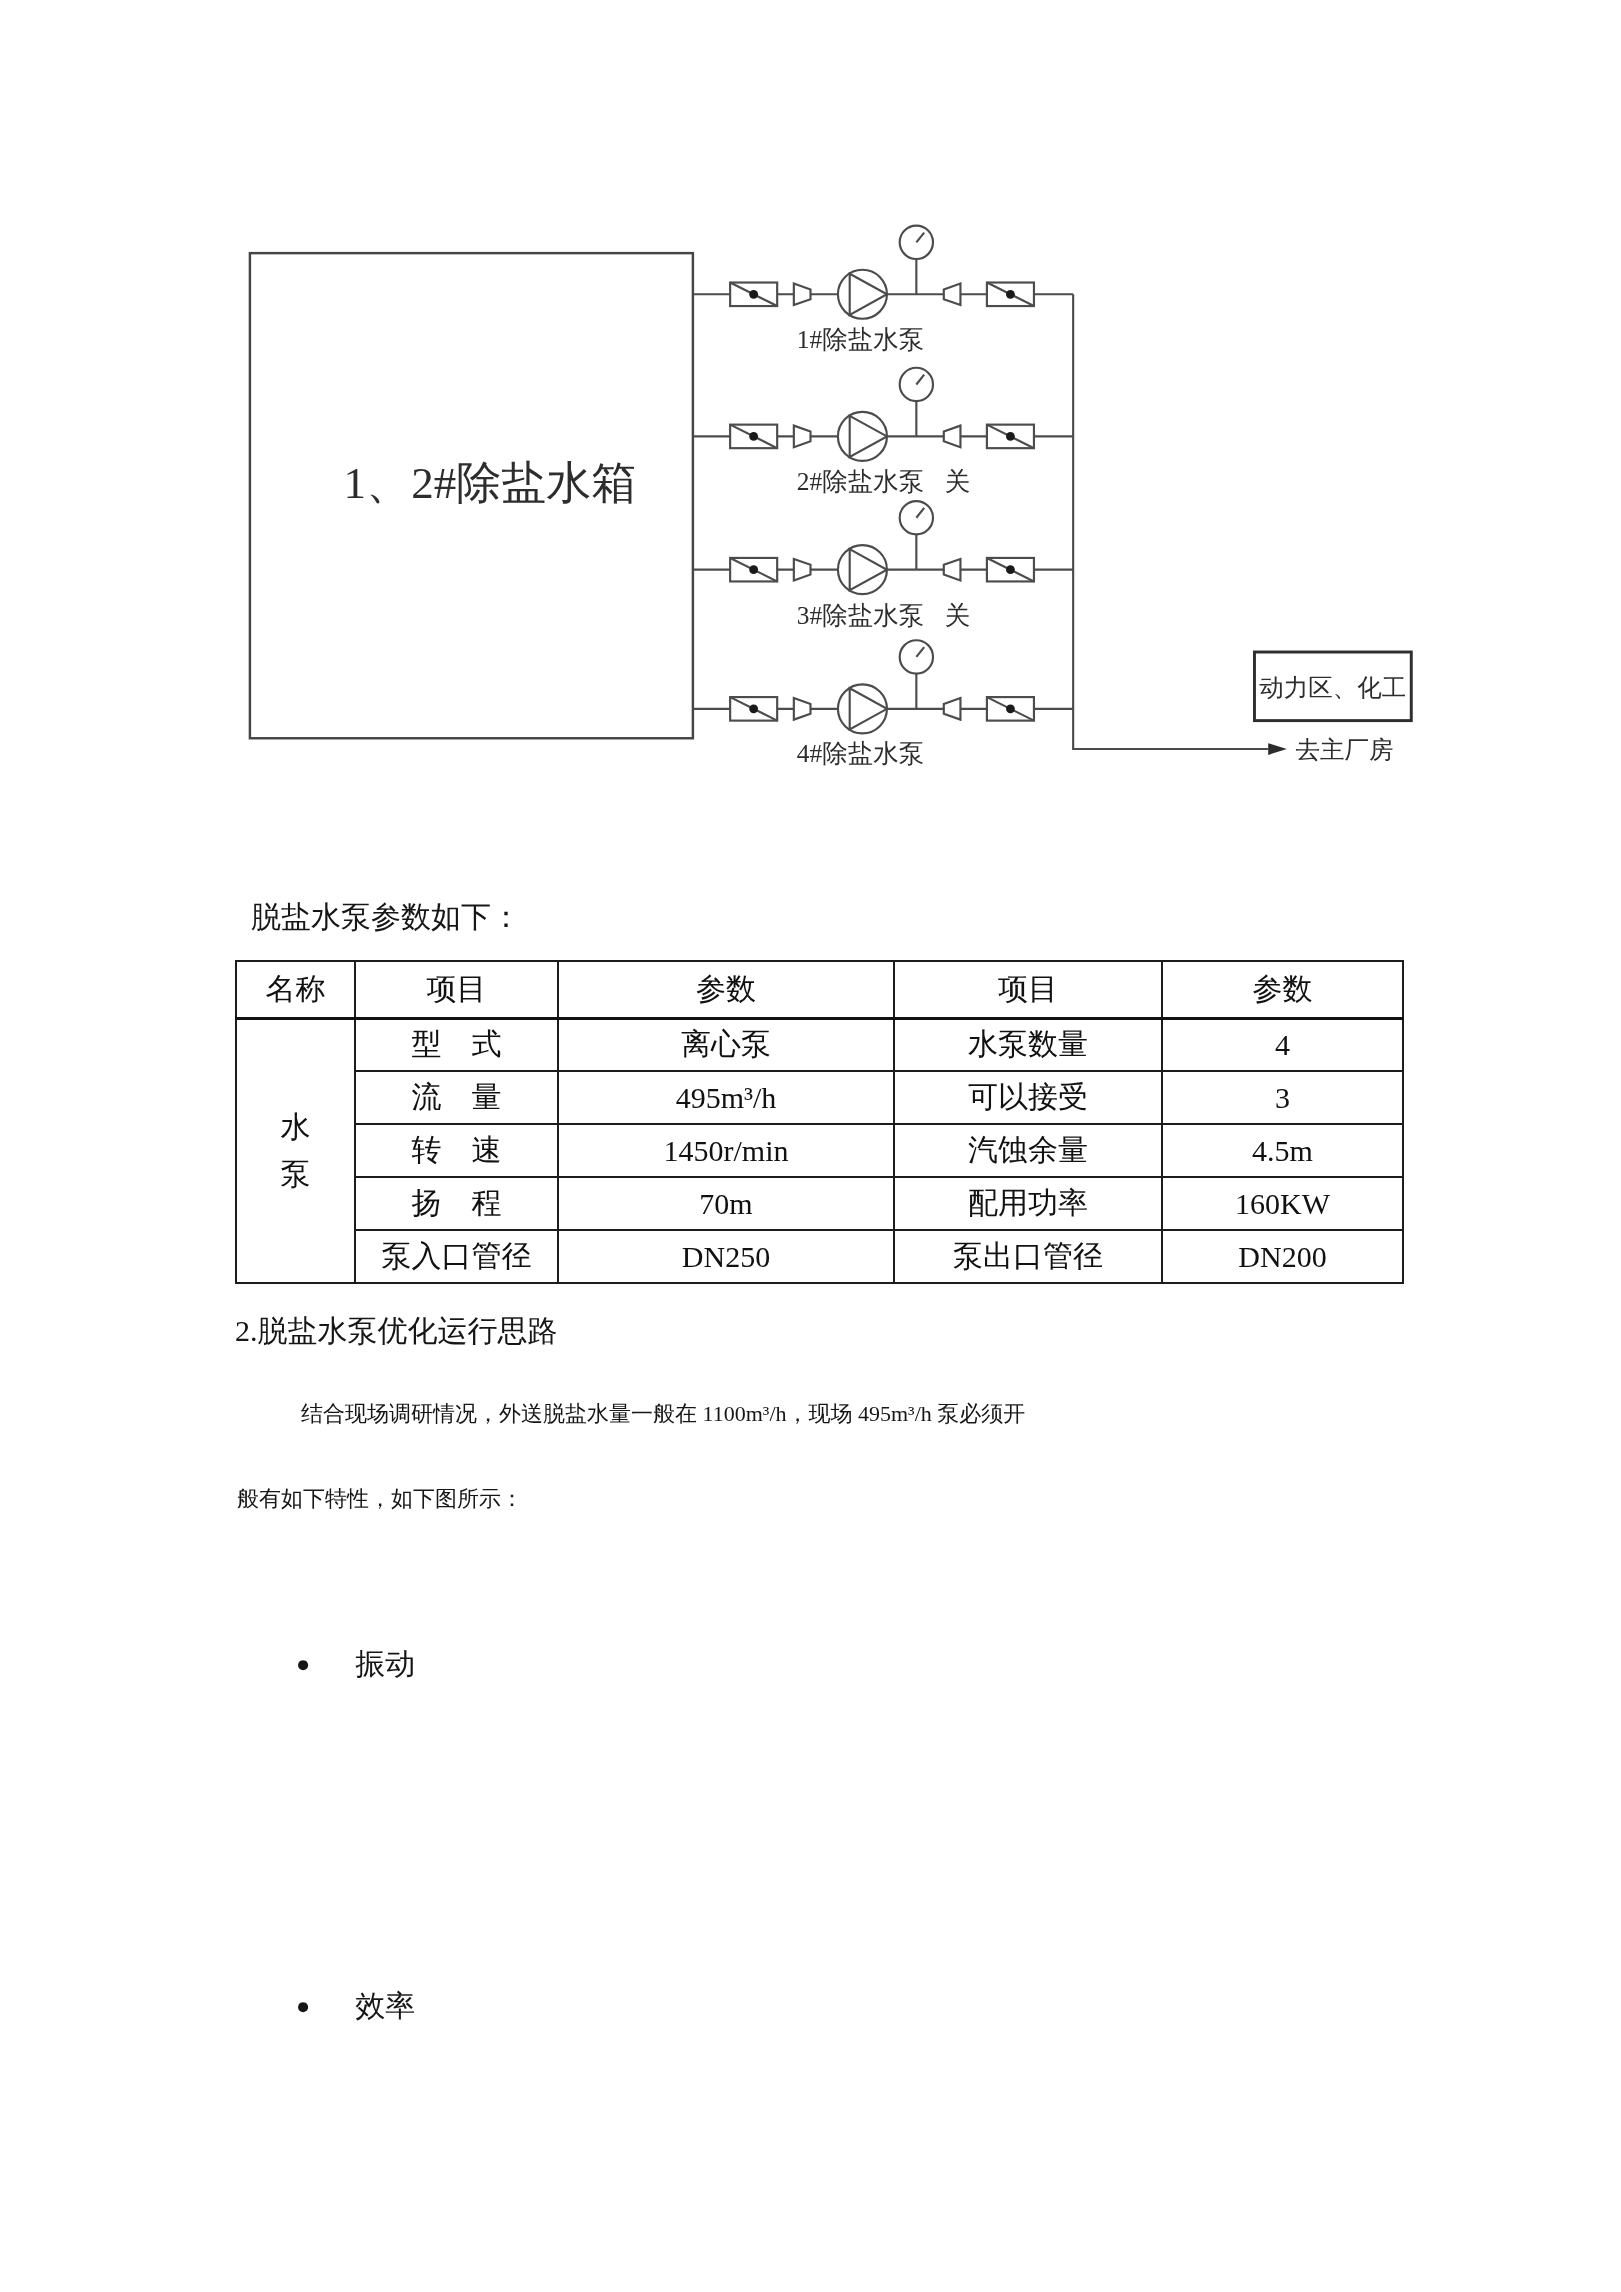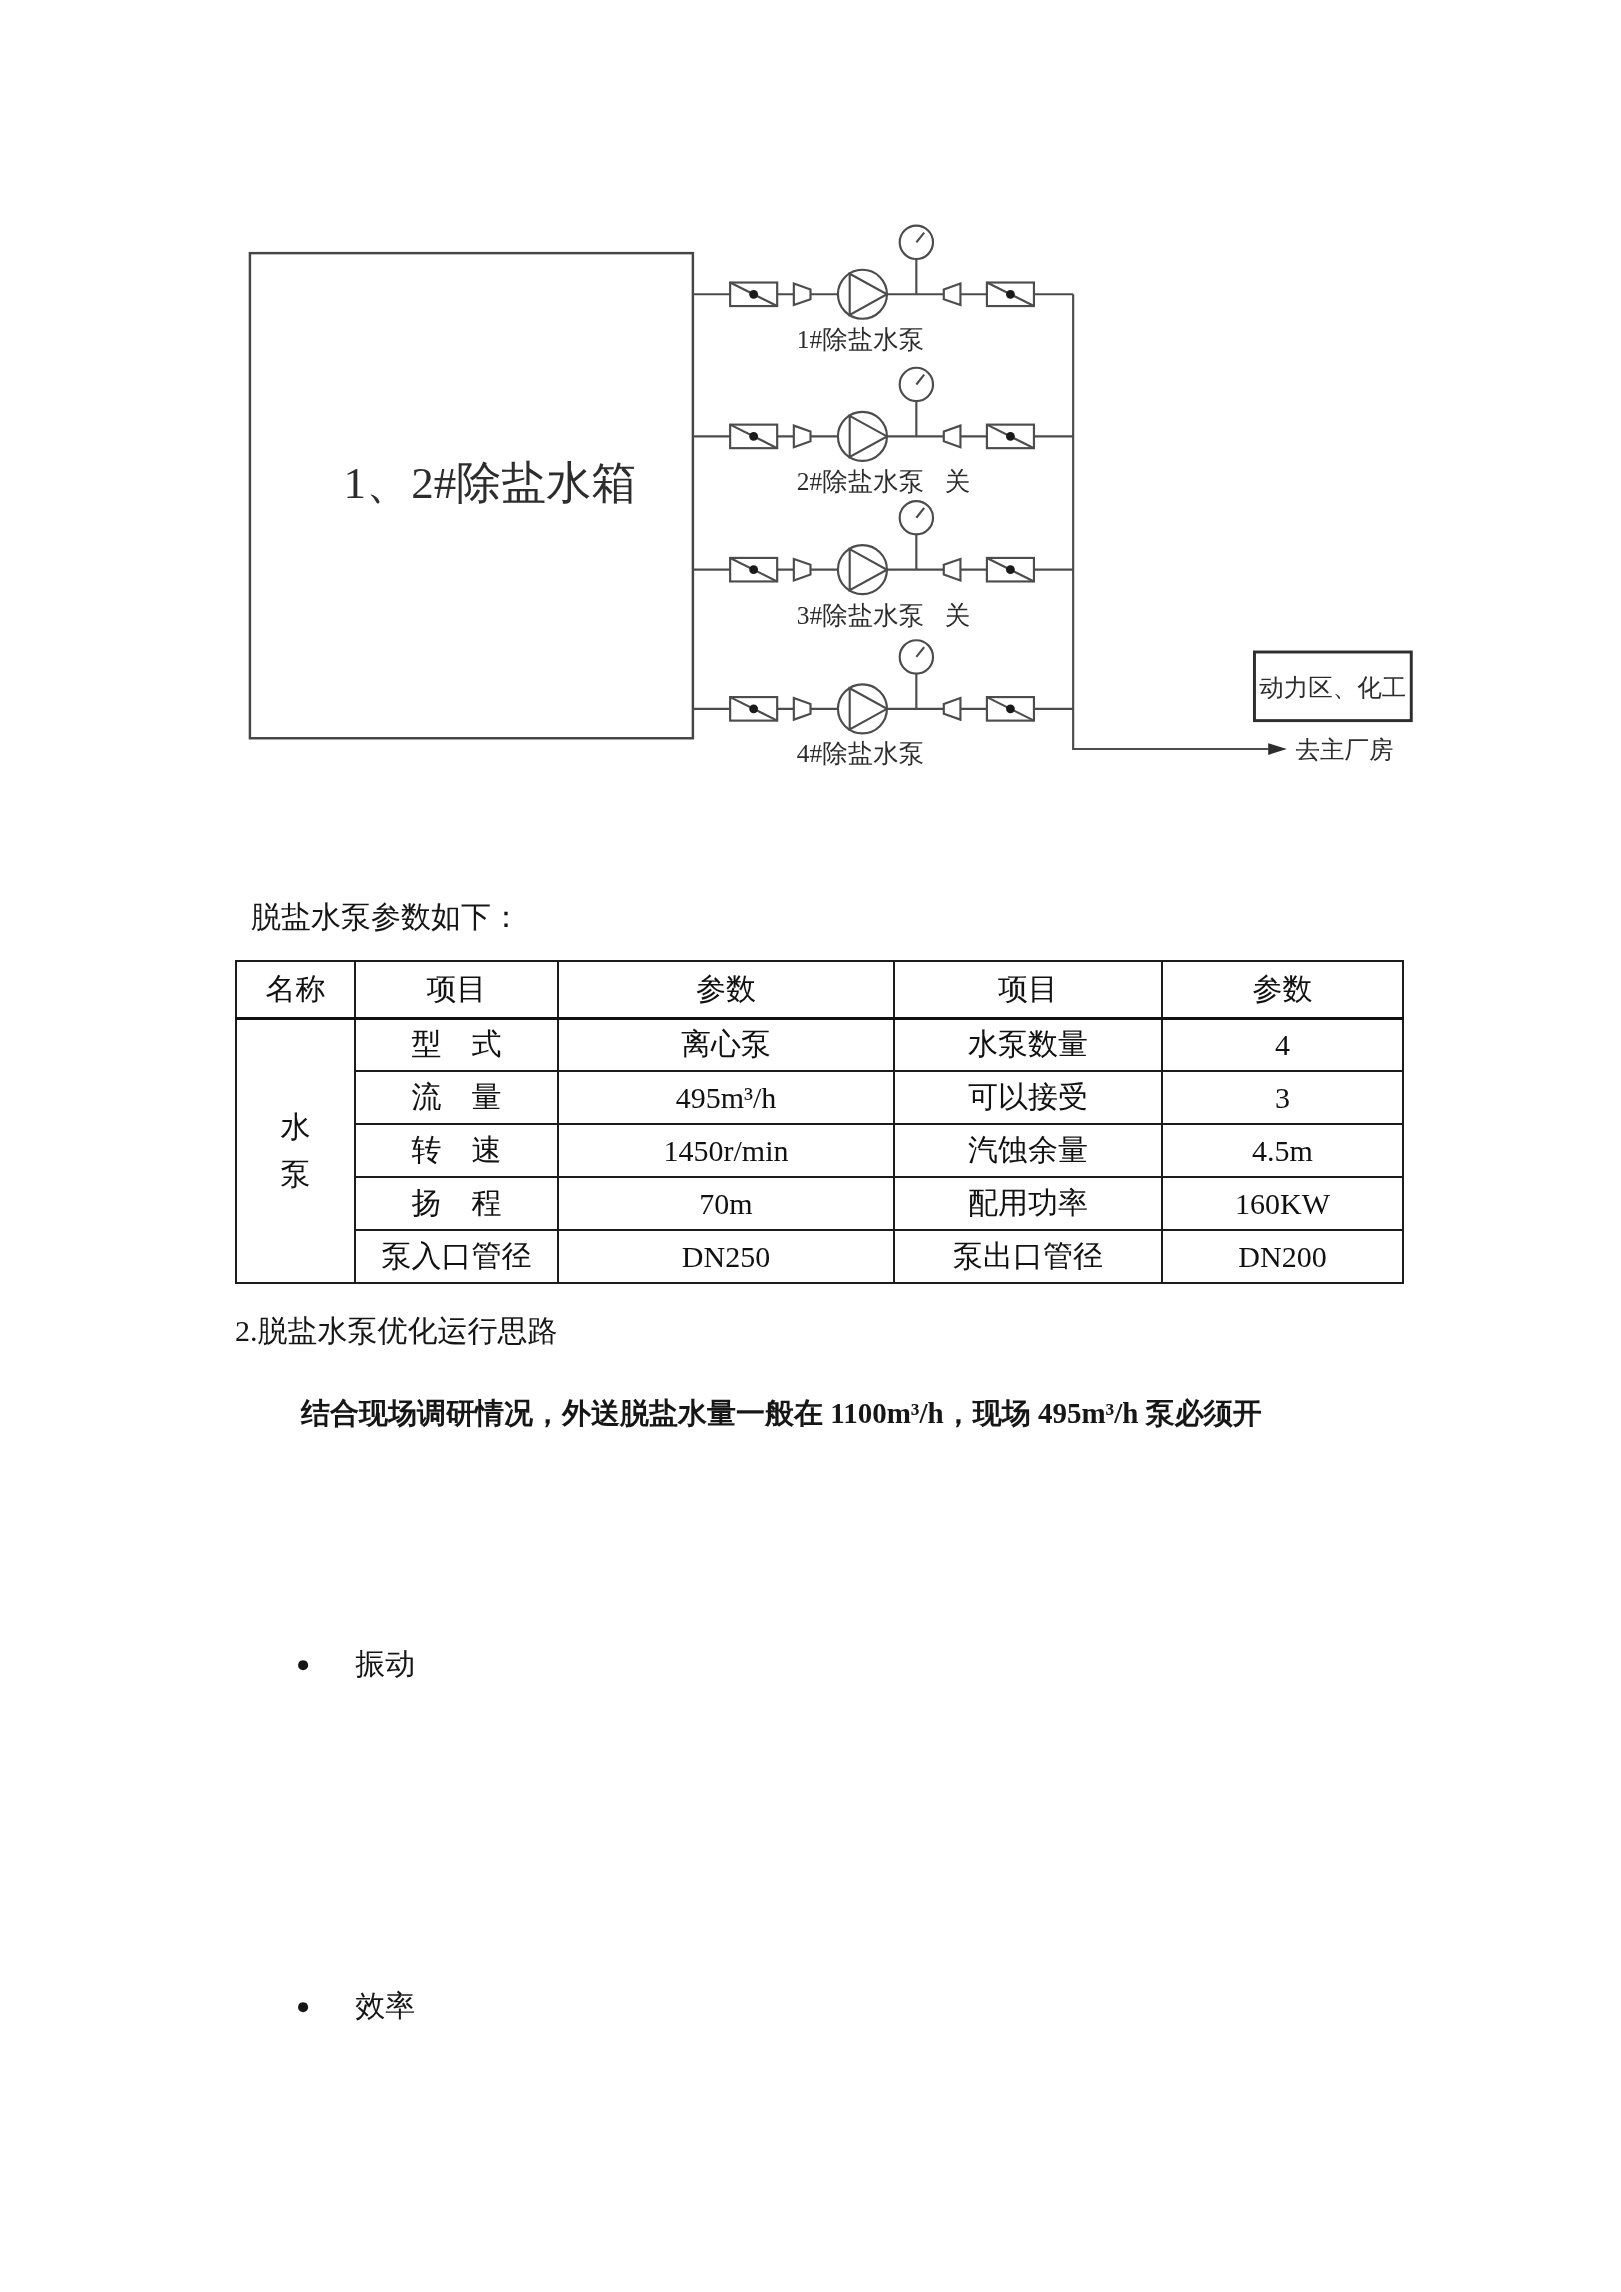--- a/index.html
+++ b/index.html
@@ -38,21 +38,21 @@
     word-break:break-all;line-height:1.55;
   }
   
   .h2{
     position:absolute;left:235px;top:1312px;
     font-size:30px;line-height:37px;white-space:nowrap;
   }
   .para{position:absolute;left:237px;width:1206px;}
   .para .pline{
     height:85px;display:flex;align-items:center;
-    font-size:29px;white-space:nowrap;font-weight:bold;
+    font-size:22px;white-space:nowrap;
   }
   .para .pline.indent{padding-left:64px;}
   .para1{top:1371px;}
   .para2{top:1705px;}
   .bullet{
     position:absolute;left:237px;height:85px;
     display:flex;align-items:center;
   }
   .bullet .dot{margin-left:59px;font-size:23.5px;line-height:1;}
   .bullet .blabel{margin-left:45px;font-size:30px;white-space:nowrap;}
@@ -165,20 +165,21 @@
         <td>泵出口管径</td>
         <td>DN200</td>
       </tr>
     </tbody>
   </table>
 
   <div class="h2">2.脱盐水泵优化运行思路</div>
 
   <div class="para para1">
     <div class="pline indent">结合现场调研情况，外送脱盐水量一般在 1100m³/h，现场 495m³/h 泵必须开</div>
+    <div class="pline">般有如下特性，如下图所示：</div>
   </div>
 
   <div class="bullet bullet1">
     <span class="dot">●</span>
     <span class="blabel">振动</span>
   </div>
 
 
   <div class="bullet bullet2">
     <span class="dot">●</span>

